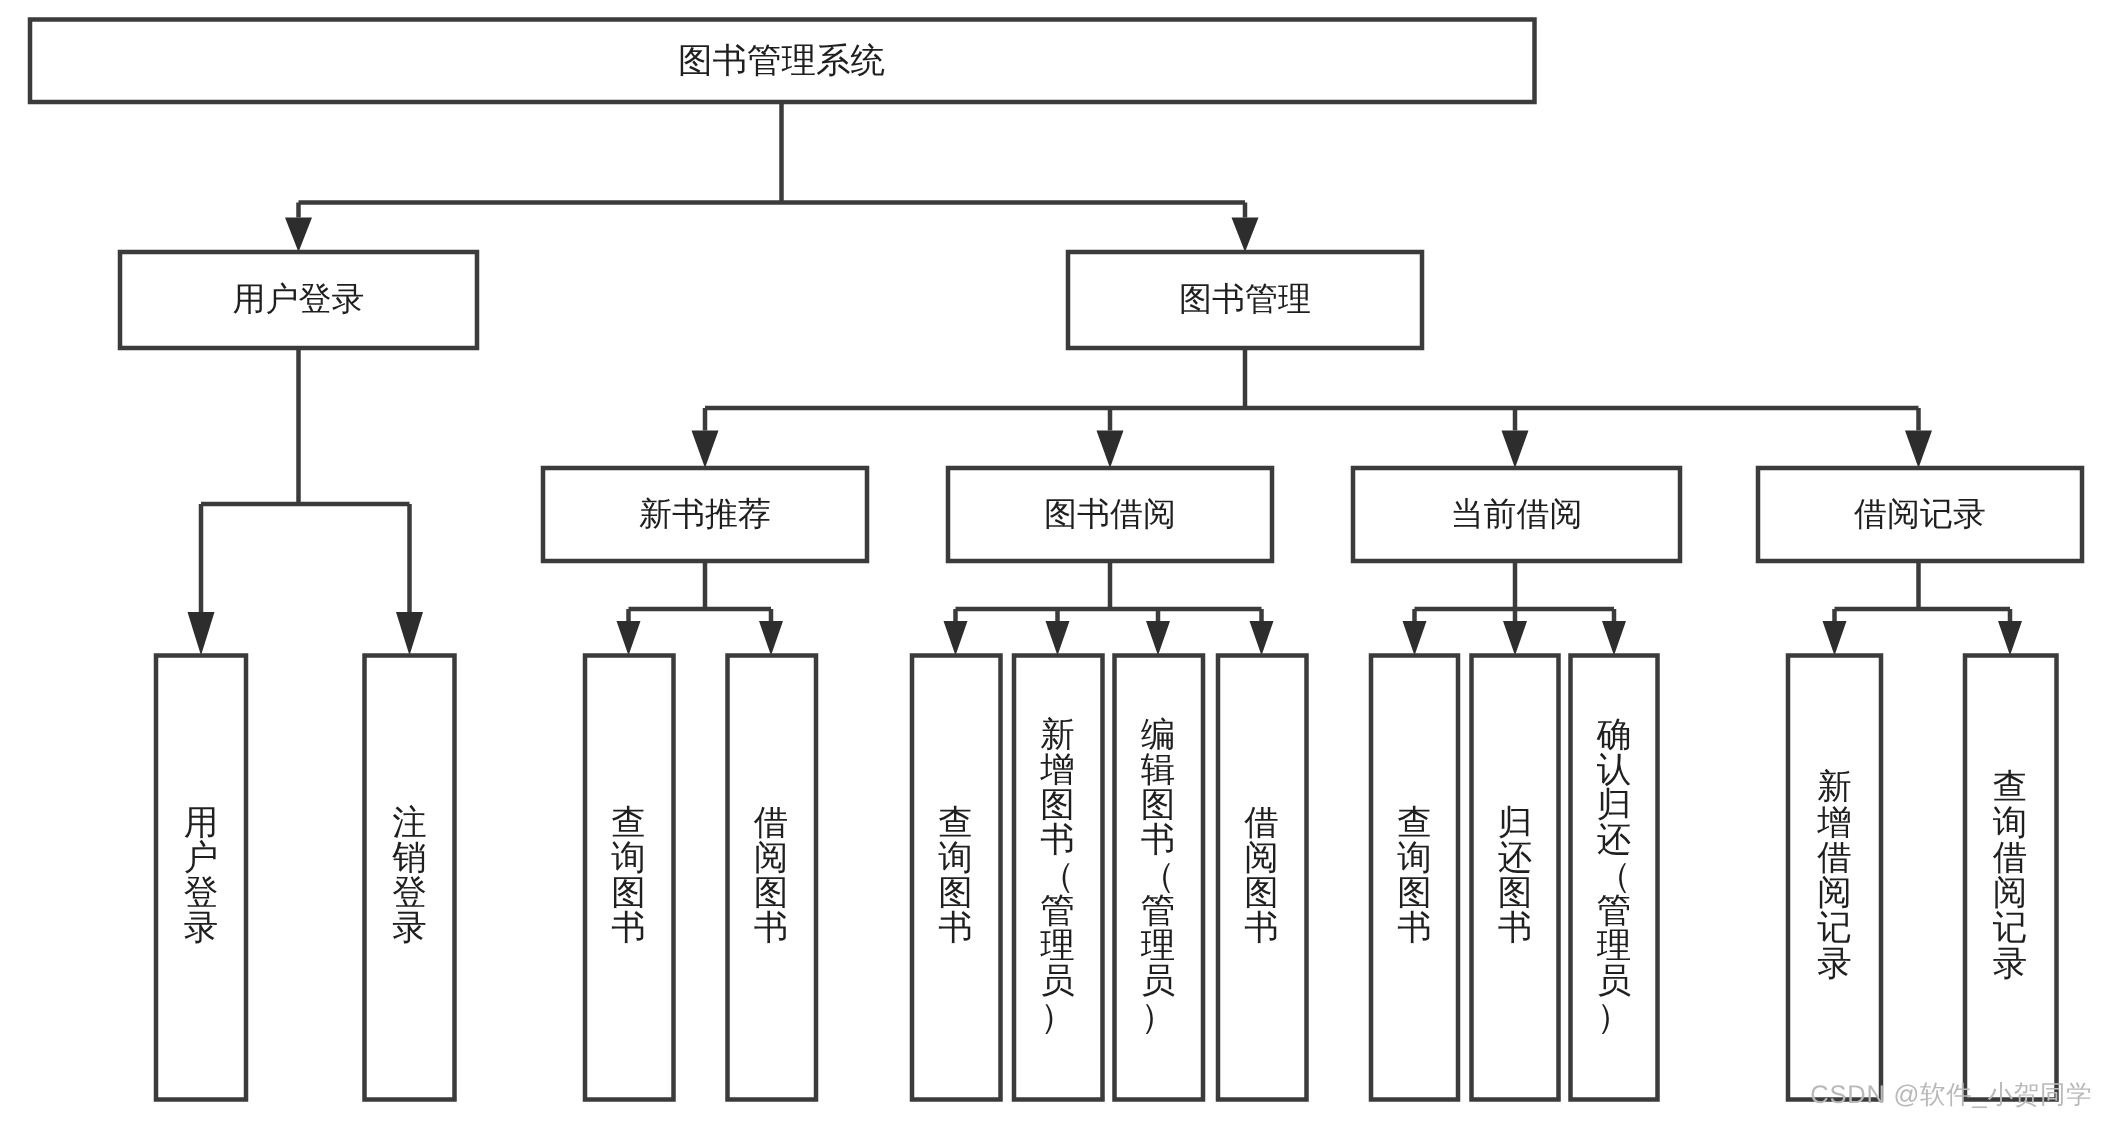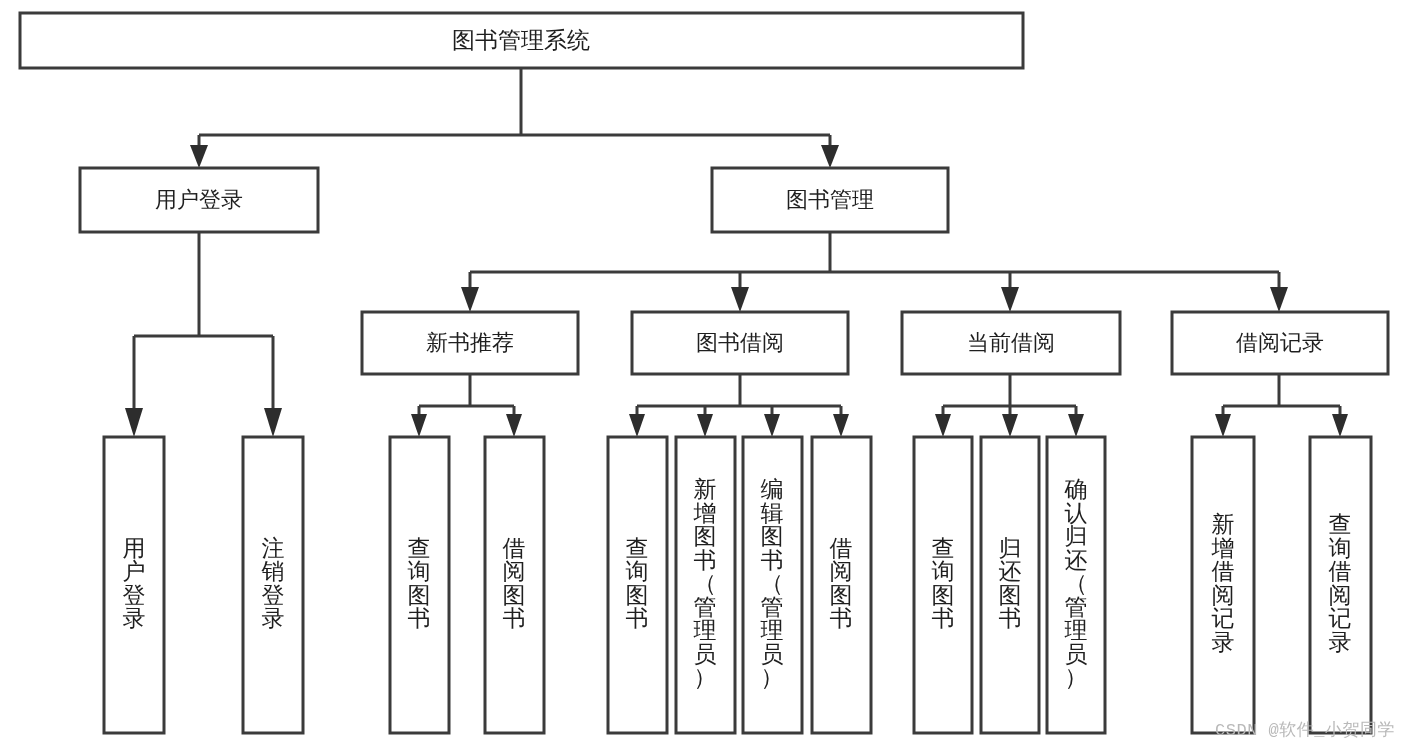--- a/index.html
+++ b/index.html
@@ -53,21 +53,21 @@
   .arrow-head {
     fill: #2d2d2d;
     stroke: none;
   }
   .watermark {
     position: absolute;
     right: 10px;
     bottom: 6px;
     color: #b9b9b9;
     font-size: 17px;
-    font-family: Liberation Mono, monospace;
+    font-family: Liberation Sans, sans-serif;
     letter-spacing: 0.5px;
     white-space: nowrap;
     user-select: none;
   }
 </style>
 </head>
 <body>
 
 <div id="stage">
 

